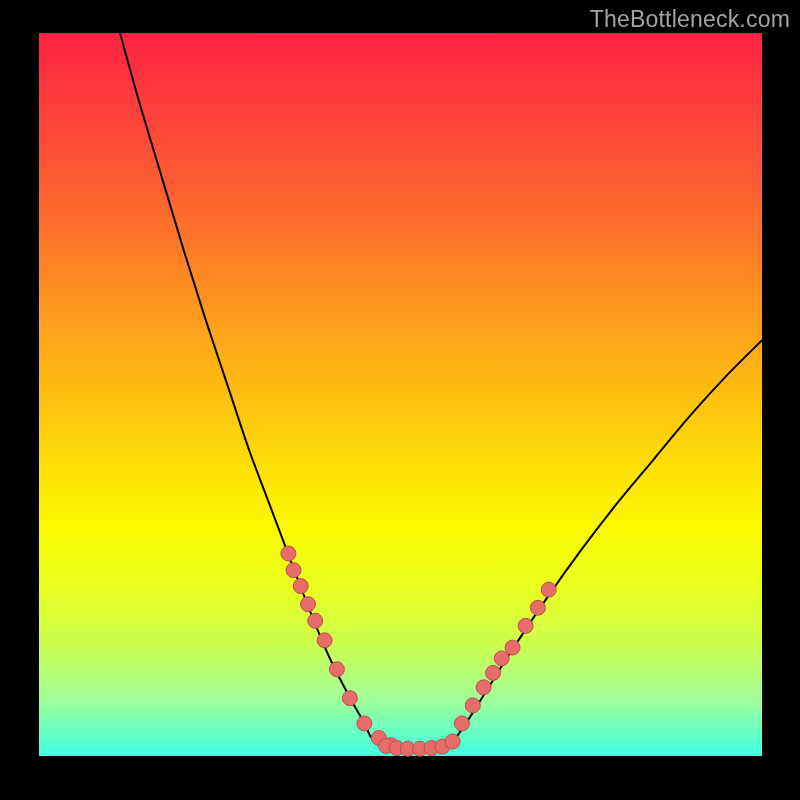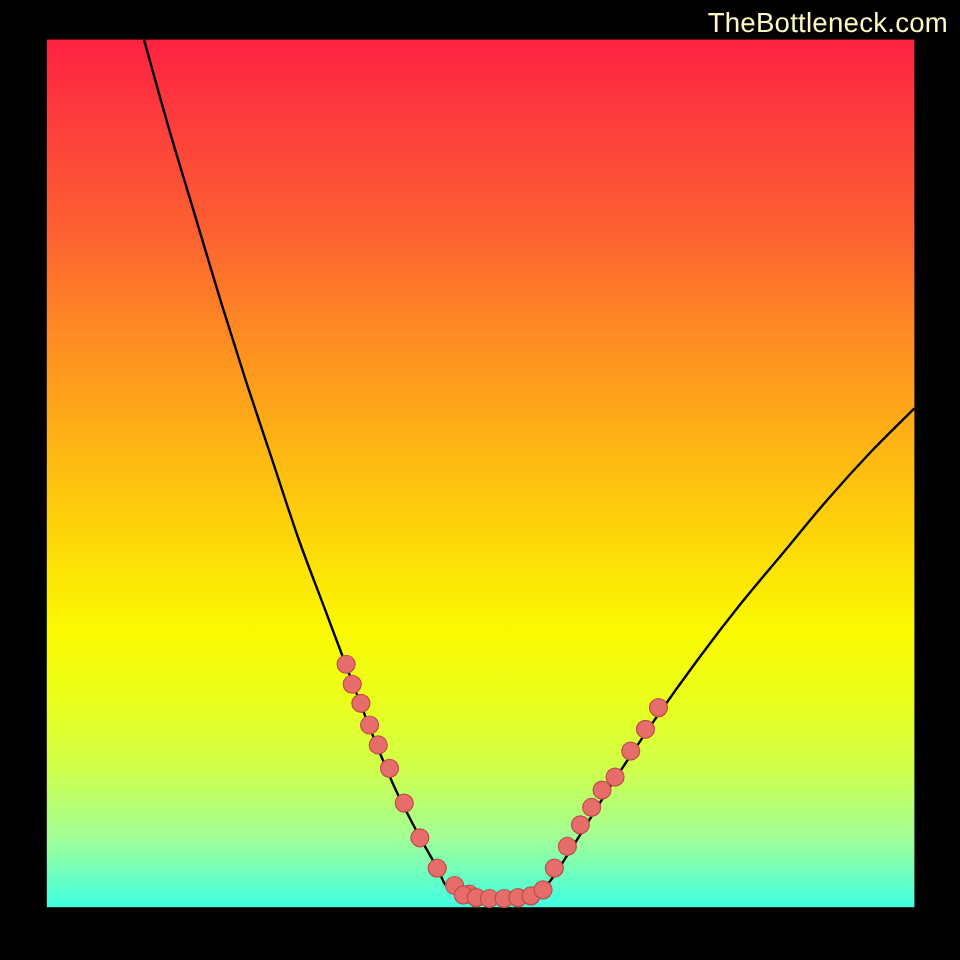--- a/index.html
+++ b/index.html
@@ -36,21 +36,21 @@
       #eaff1b 76%,
       #cfff4b 84%,
       #a2ff97 92%,
       #3fffe2 100%
     );
   }
   .watermark {
     position: absolute;
     top: 6px;
     right: 10px;
-    color: #fef9c3;
+    color: #a3a3a3;
     font-size: 23px;
     font-weight: 400;
     letter-spacing: 0.2px;
     user-select: none;
   }
   svg.curves {
     position: absolute;
     left: 0;
     top: 0;
     width: 723px;

